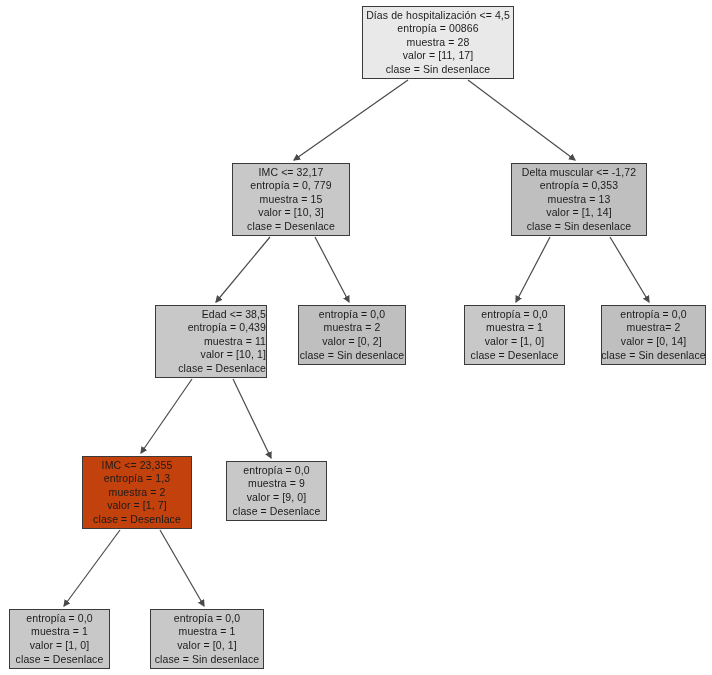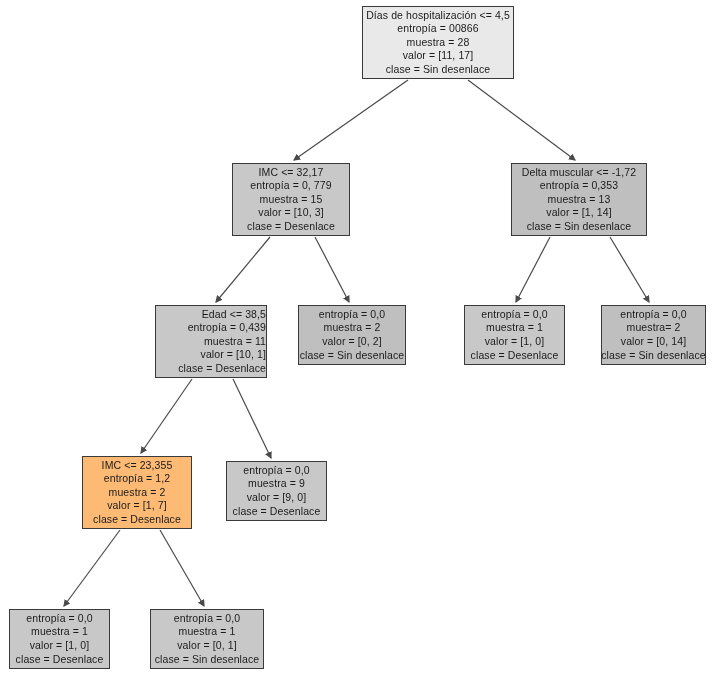--- a/index.html
+++ b/index.html
@@ -37,21 +37,21 @@
     line-height: 13.6px;
     letter-spacing: 0.1px;
     white-space: nowrap;
   }
   .node .line {
     display: block;
   }
   .fill-light  { background: #e9e9e9; }
   .fill-medium { background: #c8c8c8; }
   .fill-dark   { background: #bfbfbf; }
-  .fill-white  { background: #fdba74; }
+  .fill-white  { background: #c2410c; }
 </style>
 </head>
 <body>
 
 <div id="canvas">
   <svg id="edges" viewBox="0 0 712 675" xmlns="http://www.w3.org/2000/svg">
     <defs>
       <marker id="arrowhead" markerWidth="6" markerHeight="6" refX="5" refY="3" orient="auto" markerUnits="strokeWidth">
         <path d="M0,0 L6,3 L0,6 Z" fill="#4a4a4a"></path>
       </marker>
@@ -111,21 +111,21 @@
         <span class="line">clase = Desenlace</span>
       </div>
       <div class="node fill-dark" style="left: 601px; top: 305px; width: 105px; height: 60px;">
         <span class="line">entropía = 0,0</span>
         <span class="line">muestra= 2</span>
         <span class="line">valor = [0, 14]</span>
         <span class="line">clase = Sin desenlace</span>
       </div>
       <div class="node fill-white" style="left: 82px; top: 456px; width: 110px; height: 73px;">
         <span class="line">IMC &lt;= 23,355</span>
-        <span class="line">entropía = 1,2</span>
+        <span class="line">entropía = 1,3</span>
         <span class="line">muestra = 2</span>
         <span class="line">valor = [1, 7]</span>
         <span class="line">clase = Desenlace</span>
       </div>
       <div class="node fill-medium" style="left: 226px; top: 461px; width: 101px; height: 60px;">
         <span class="line">entropía = 0,0</span>
         <span class="line">muestra = 9</span>
         <span class="line">valor = [9, 0]</span>
         <span class="line">clase = Desenlace</span>
       </div>

